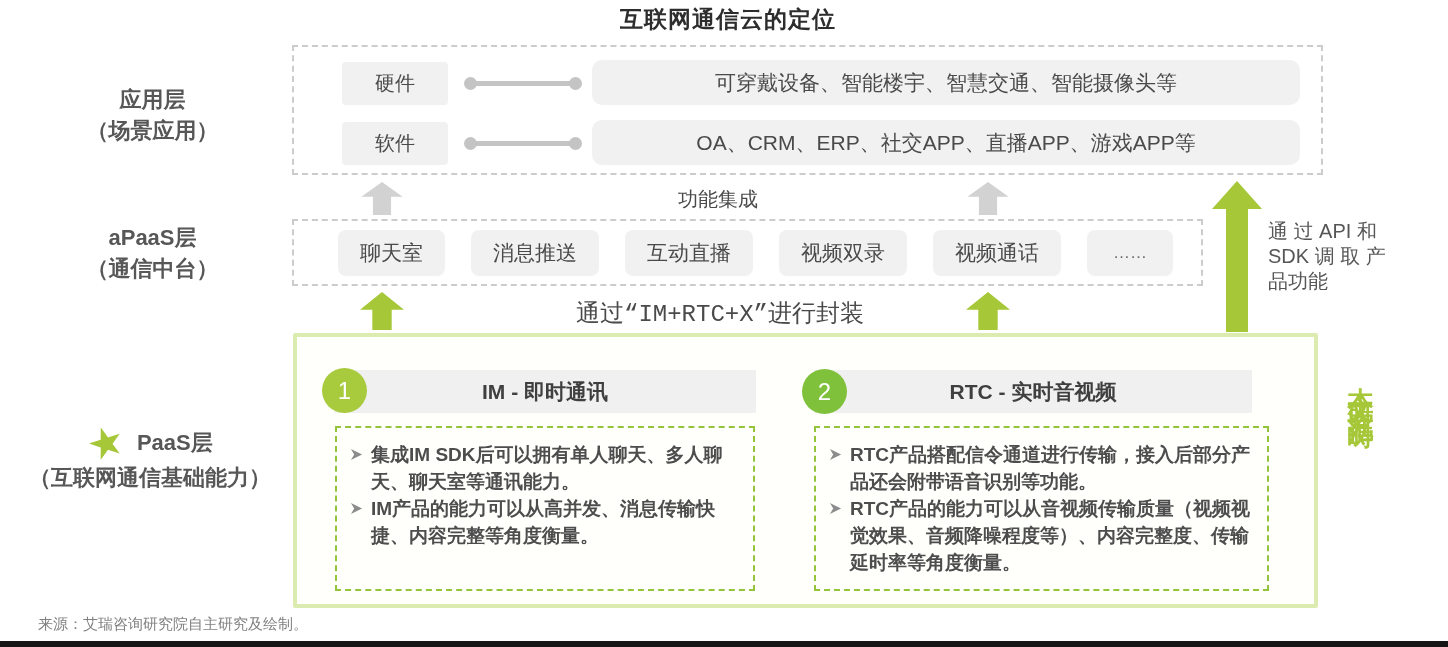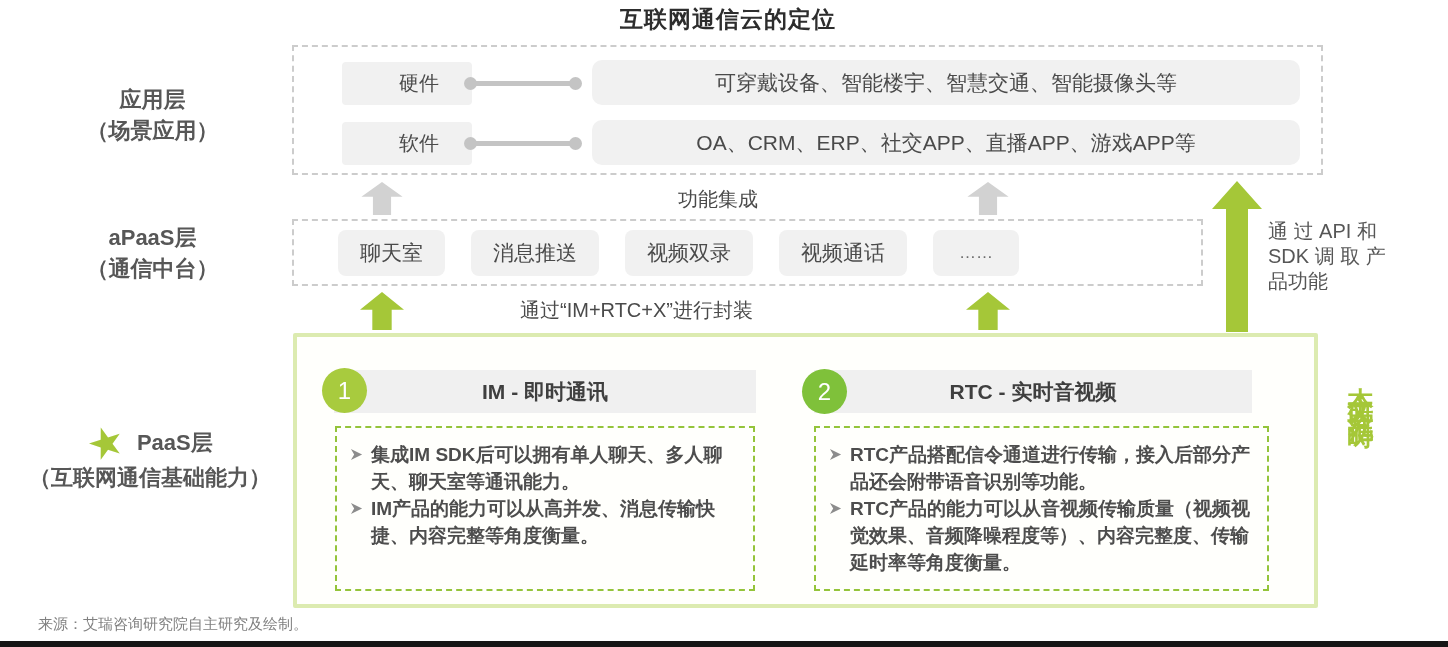--- a/index.html
+++ b/index.html
@@ -16,39 +16,39 @@
   .layer-label { position:absolute; text-align:center; font-weight:700; color:#575757; font-size:22px; line-height:1.42; }
   .label-app   { left:15px; top:84px;  width:275px; }
   .label-apaas { left:15px; top:222px; width:275px; }
   .label-paas  { left:0px;  top:424px; width:300px; }
   .paas-line1 { display:flex; align-items:center; justify-content:center; gap:12px; }
   .star-glyph { display:inline-block; font-size:42px; line-height:0.9; color:#a5c738; transform:rotate(-18deg); font-weight:400; }
   
   .app-box { position:absolute; left:292px; top:45px; width:1031px; height:130px;
     border:2px dashed #cccccc; box-sizing:border-box; background:#ffffff; }
   .tag-box { position:absolute; left:48px; width:106px; height:43px; background:#f1f1f1; border-radius:4px;
-    display:flex; align-items:center; justify-content:center; font-size:20px; color:#4a4a4a;padding-left:24px; }
+    display:flex; align-items:center; justify-content:center; font-size:20px; color:#4a4a4a; }
   .connector { position:absolute; left:170px; width:118px; height:13px; display:flex; align-items:center; }
   .connector .dot { width:13px; height:13px; border-radius:50%; background:#c4c4c4; flex:0 0 auto; }
   .connector .cline { flex:1 1 auto; height:5px; background:#c4c4c4; margin:0 -2px; }
   .big-bar { position:absolute; left:298px; width:708px; height:45px; background:#f1f1f1; border-radius:10px;
     display:flex; align-items:center; justify-content:center; font-size:21px; color:#4a4a4a; }
   
   .arrow-up { position:absolute; }
   .integration-label { position:absolute; left:568px; top:186px; width:300px; text-align:center;
     font-size:20px; color:#4a4a4a; }
   
   .apaas-box { position:absolute; left:292px; top:219px; width:911px; height:67px;
     border:2px dashed #cccccc; box-sizing:border-box; display:flex; align-items:center;
     gap:26px; padding:0 14px 0 44px; background:#ffffff; }
   .chip { height:46px; background:#f1f1f1; border-radius:8px; display:flex; align-items:center;
     justify-content:center; padding:0 22px; font-size:21px; color:#4a4a4a; white-space:nowrap; }
   .chip.small { font-size:17px; color:#6b6b6b; padding:0 26px; }
-  .packaging-label { position:absolute; left:520px; top:297px; width:400px; text-align:left;
-    font-size:20px; color:#4a4a4a; }
+  .packaging-label { position:absolute; left:520px; top:297px; width:400px; text-align:center;
+    font-size:24px; color:#4a4a4a;font-family:Liberation Mono, monospace; }
   
   .api-label { position:absolute; left:1268px; top:219px; width:152px; font-size:20px; color:#565656; line-height:25px; }
   
   .paas-box { position:absolute; left:293px; top:333px; width:1025px; height:275px;
     border:4px solid #dcebb0; background:#fffffc; box-sizing:border-box; border-radius:2px; }
   .num-circle { position:absolute; width:45px; height:45px; border-radius:50%; color:#ffffff;
     font-size:24px; display:flex; align-items:center; justify-content:center; z-index:2; }
   .circle-1 { left:25px; top:31px; background:#a8cb3e; }
   .circle-2 { left:505px; top:32px; background:#7fc13a; }
   .sec-header { position:absolute; top:33px; height:43px; background:#f0f0f0; z-index:1;
@@ -119,20 +119,21 @@
   <div class="arrow-up" style="left:967px; top:182px">
     <svg width="42" height="33" viewBox="0 0 50 40">
         <path d="M25 0 L50 18 L36 18 L36 40 L14 40 L14 18 L0 18 Z" fill="#d2d2d2"></path>
       </svg>
   </div>
   <div class="integration-label">功能集成</div>
 
   <div class="apaas-box">
     <div class="chip">聊天室</div>
     <div class="chip">消息推送</div>
+    <div class="chip">互动直播</div>
     <div class="chip">视频双录</div>
     <div class="chip">视频通话</div>
     <div class="chip small">……</div>
   </div>
 
   <div class="arrow-up" style="left:360px; top:292px">
     <svg width="44" height="38" viewBox="0 0 50 43">
         <path d="M25 0 L50 20 L36 20 L36 43 L14 43 L14 20 L0 20 Z" fill="#a5c738"></path>
       </svg>
   </div>

